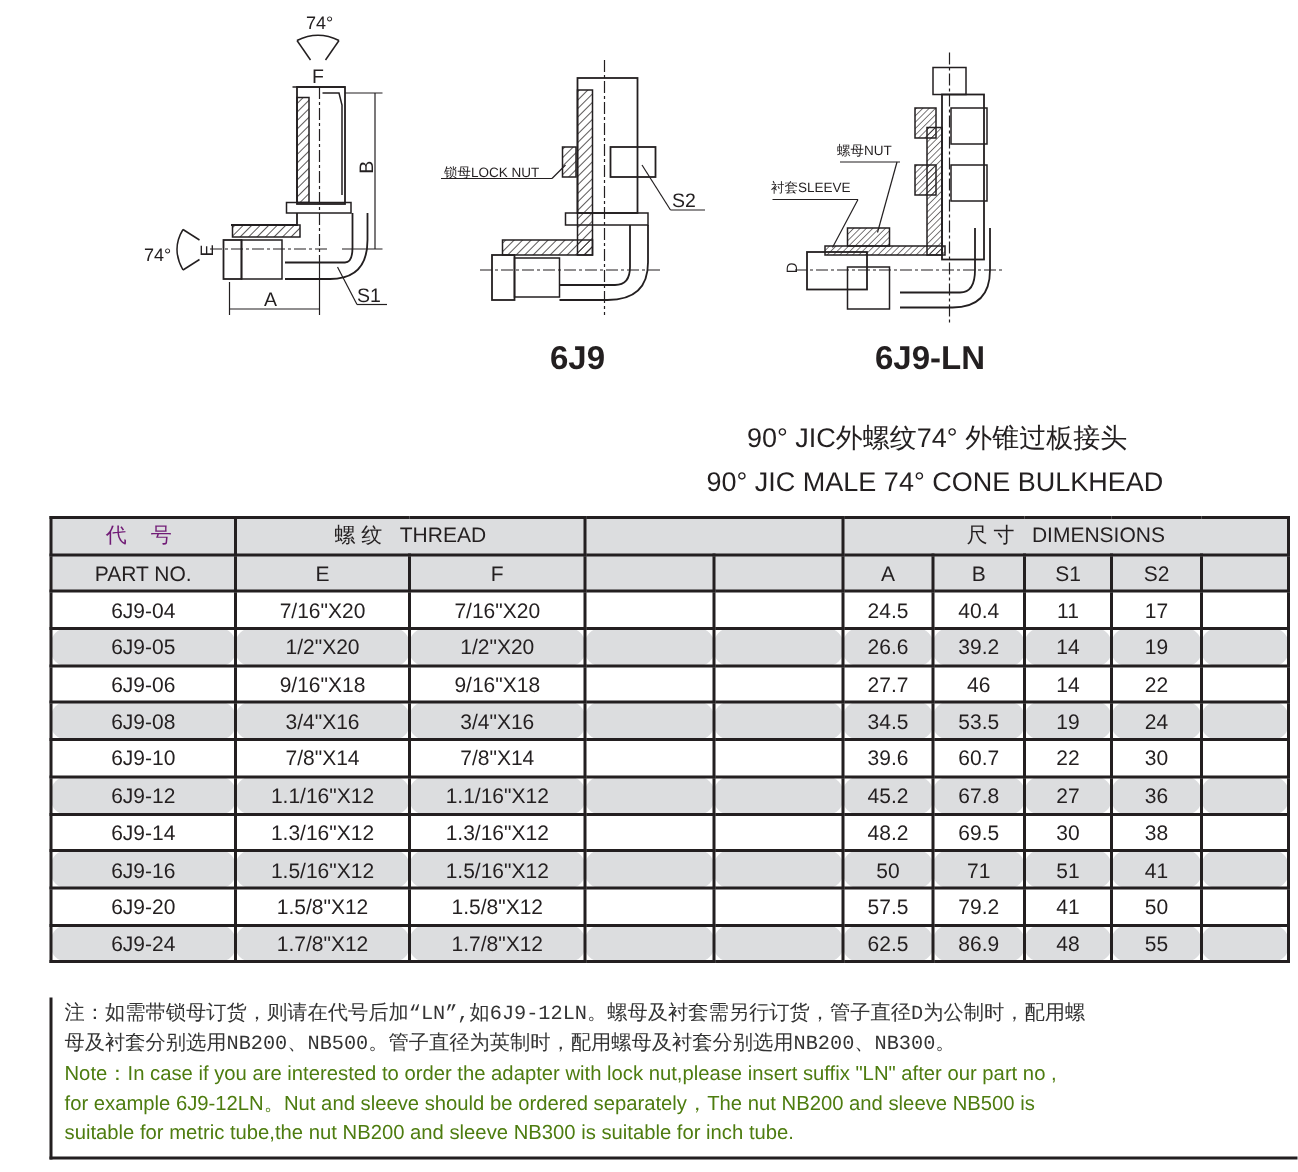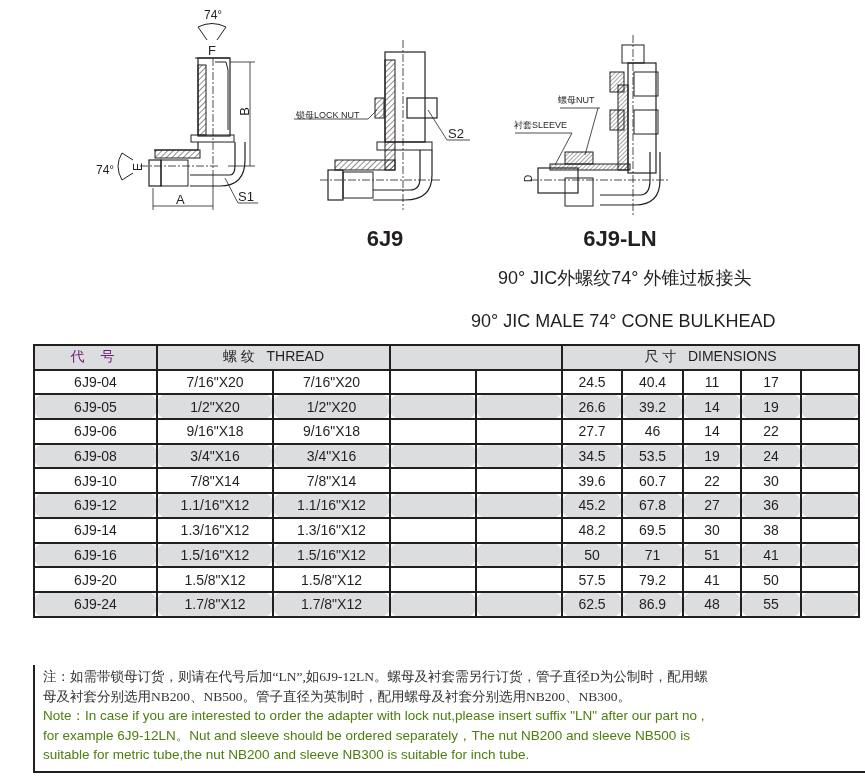--- a/index.html
+++ b/index.html
@@ -13,21 +13,21 @@
                font-size:14px; table-layout:fixed; }
   table.spec td { border:2px solid #231f20; height:22.7px; padding:0; text-align:center;
                   vertical-align:middle; white-space:nowrap; }
   table.spec tr.hdr td { background:#dcdddf; }
   table.spec tr.alt td { background:#dcdddf;border-radius:10px; }
   table.spec tr.plain td { background:#ffffff; }
   .cn-sp { letter-spacing:6px; color:#701a75; }
   .note { position:absolute; left:33px; top:665px; width:819px; height:102px;
           border:2px solid #231f20; border-top:none; padding:2px 8px; box-sizing:content-box;
           font-size:13.5px; line-height:19.5px; }
-  .note .cn { font-family:Liberation Serif, serif; color:#333; font-size:13.5px; }
+  .note .cn { font-family:Liberation Mono, monospace; color:#333; font-size:13.5px; }
   .note .en { color:#4d7c0f; }
 </style>
 </head>
 <body>
 
 <div class="drawing" style="left:80px;top:0;width:200px;height:220px;">
   <svg width="200" height="220" viewBox="0 0 200 220">
     <defs>
       <pattern id="hatch1" width="4" height="4" patternUnits="userSpaceOnUse" patternTransform="rotate(45)">
         <line x1="0" y1="0" x2="0" y2="4" stroke="#231f20" stroke-width="1"></line>
@@ -134,21 +134,21 @@
     <line x1="98" y1="78" x2="85" y2="125" stroke="#231f20" stroke-width="0.8"></line>
     <line x1="15" y1="103" x2="72" y2="103" stroke="#231f20" stroke-width="0.8"></line>
     <line x1="72" y1="103" x2="55" y2="135" stroke="#231f20" stroke-width="0.8"></line>
   </svg>
   <span class="abs" style="left:58px;top:64px;font-size:9px;">螺母NUT</span>
   <span class="abs" style="left:14px;top:89px;font-size:9px;">衬套SLEEVE</span>
   <span class="abs" style="left:25px;top:143px;font-size:10px;transform:rotate(-90deg);">D</span>
 </div>
 <div class="model-label" style="left:560px;top:226px;width:120px;">6J9-LN</div>
 
-<div class="title-cn" style="left:498px;top:266px;">90° JIC外螺纹74° 外锥过板接头</div>
+<div class="title-cn" style="left:498px;top:280px;">90° JIC外螺纹74° 外锥过板接头</div>
 <div class="title-en" style="left:471px;top:291px;margin-top:20px;">90° JIC MALE 74° CONE BULKHEAD</div>
 
 <table class="spec">
   <colgroup>
     <col style="width:123px">
       <col style="width:116px">
       <col style="width:117px">
     <col style="width:86px">
       <col style="width:86px">
     <col style="width:60px">
@@ -157,20 +157,32 @@
       <col style="width:60px">
       <col style="width:58px">
   </colgroup>
   <tbody>
       <tr class="hdr">
     <td><span class="cn-sp">代 号</span></td>
     <td colspan="2" style="white-space:pre;">螺 纹   THREAD</td>
     <td colspan="2"></td>
     <td colspan="5" style="white-space:pre;">尺 寸   DIMENSIONS</td>
   </tr>
+  <tr class="hdr">
+    <td>PART NO.</td>
+    <td>E</td>
+    <td>F</td>
+    <td></td>
+    <td></td>
+    <td>A</td>
+    <td>B</td>
+    <td>S1</td>
+    <td>S2</td>
+    <td></td>
+  </tr>
   </tbody>
     <tbody id="rows">
       <tr class="plain">
         <td>6J9-04</td>
         <td>7/16"X20</td>
         <td>7/16"X20</td>
         <td></td>
         <td></td>
         <td>24.5</td>
         <td>40.4</td>

